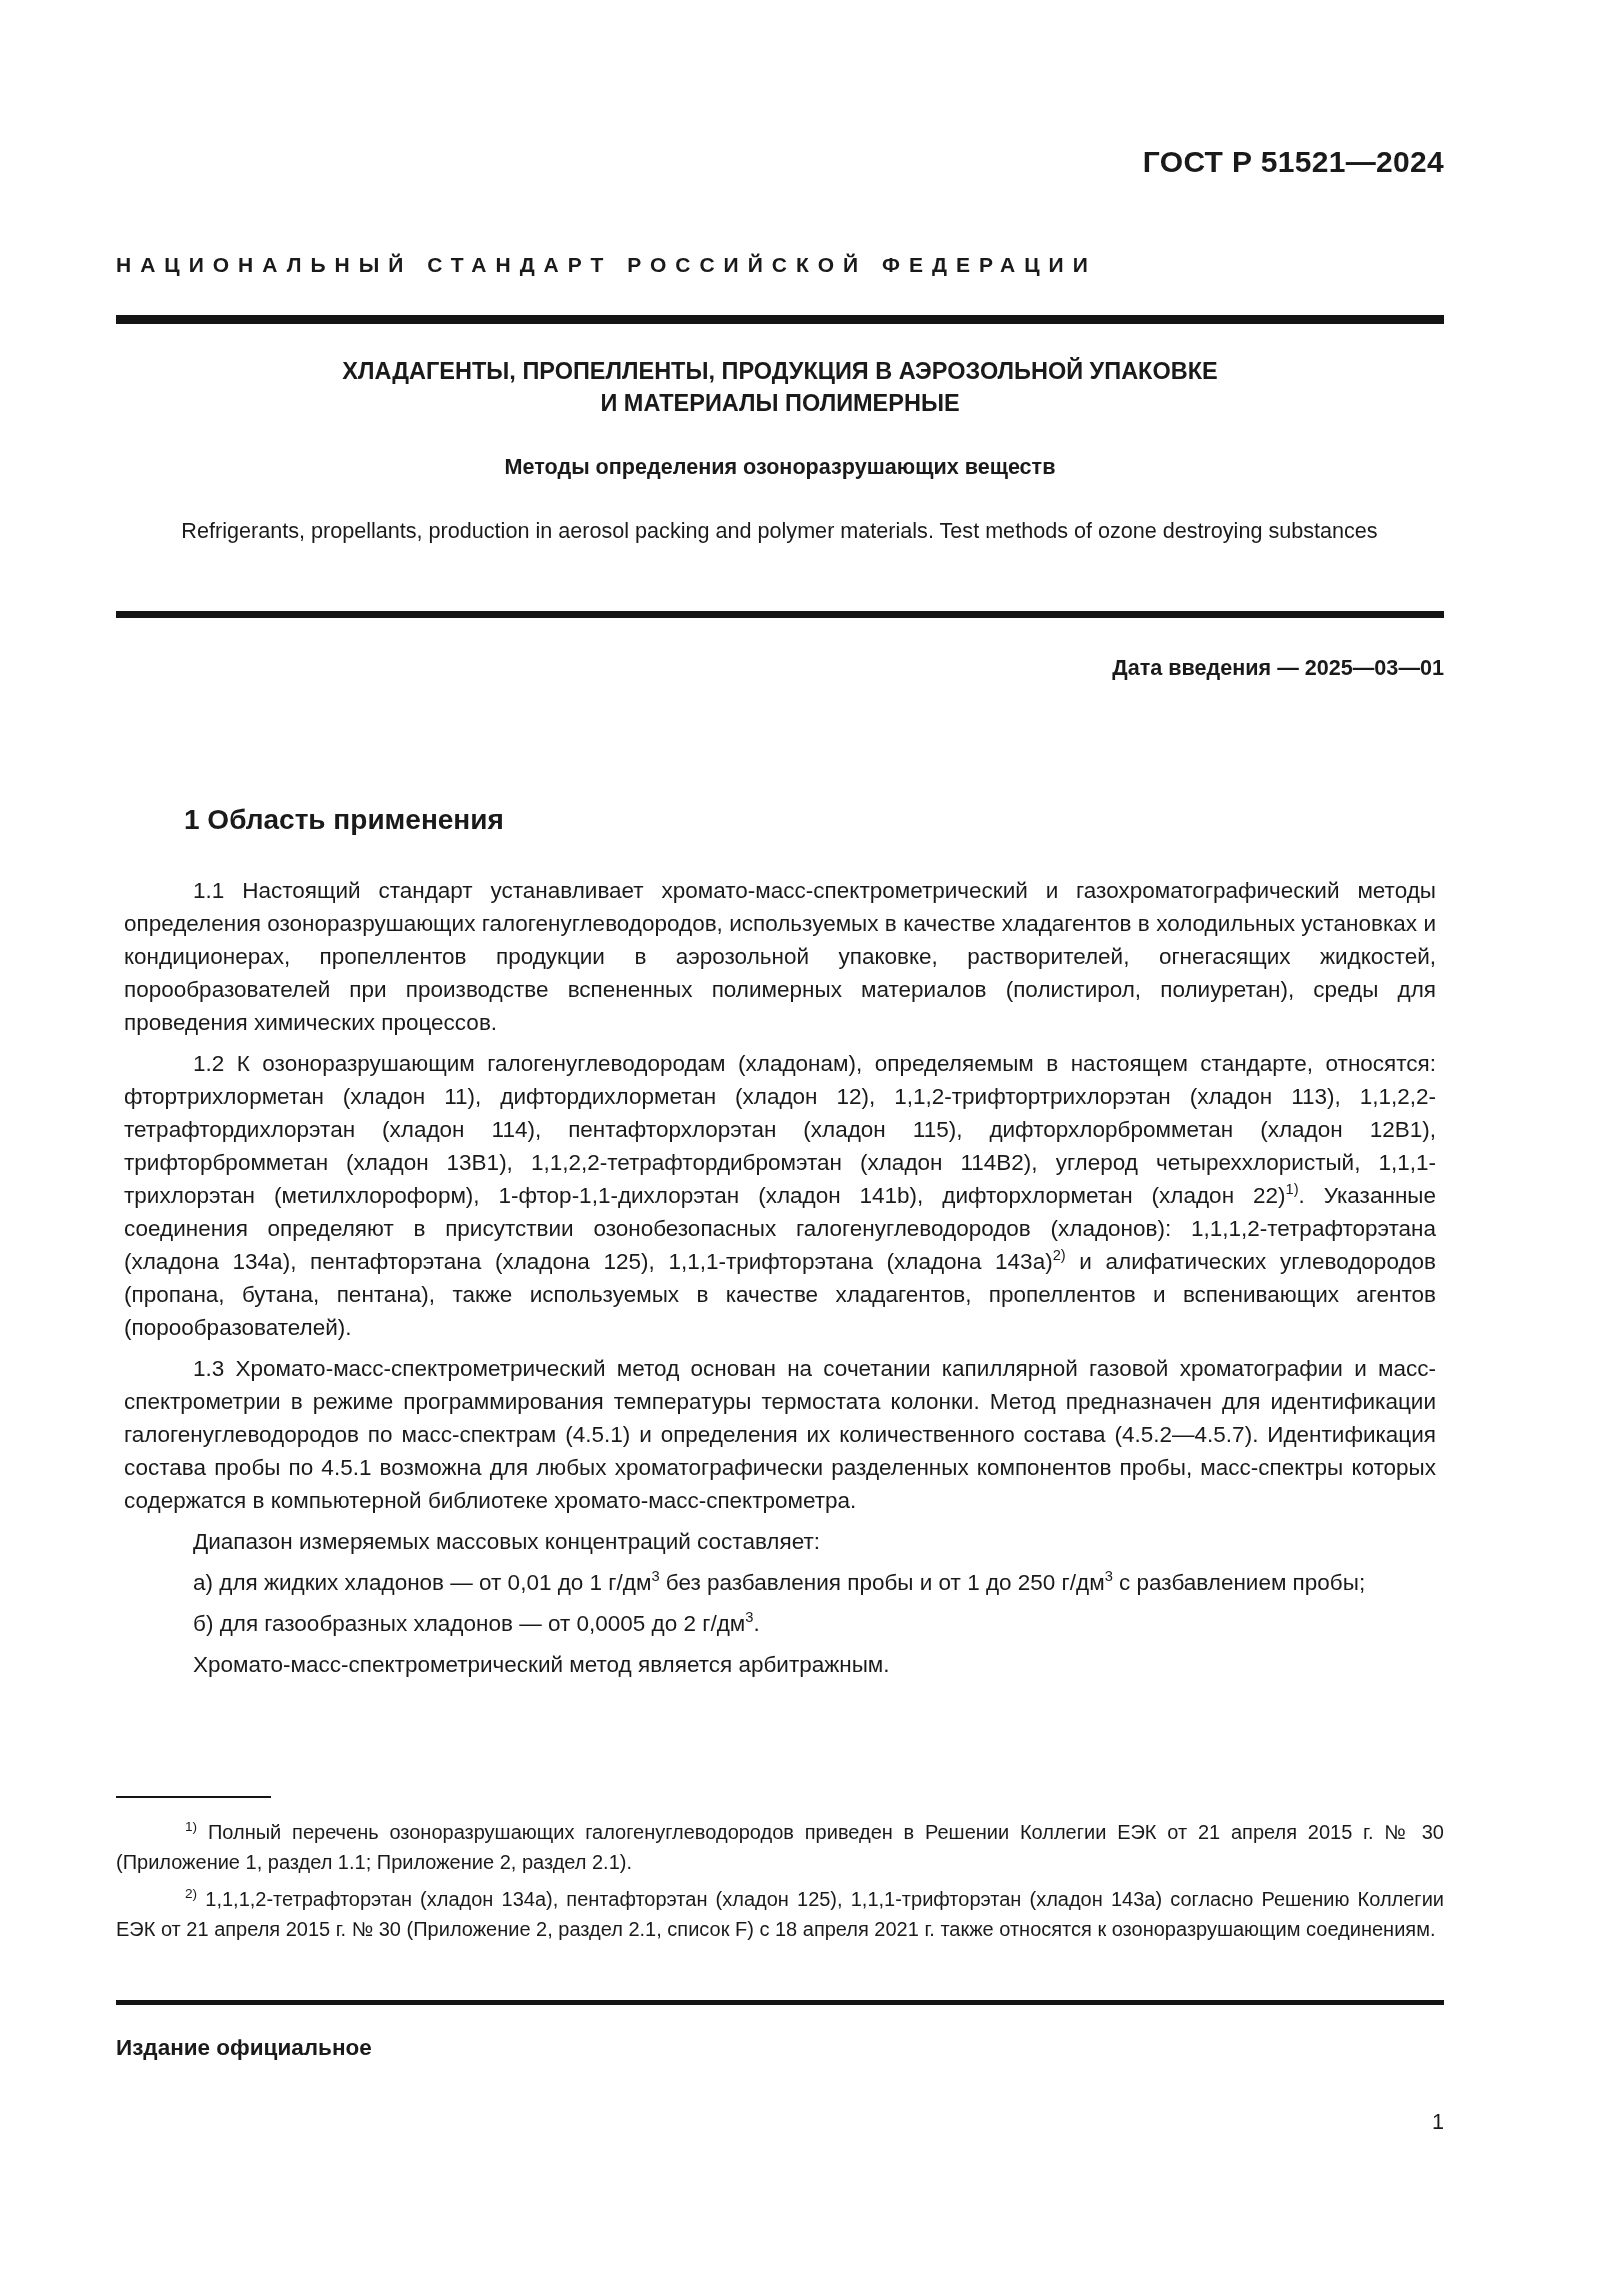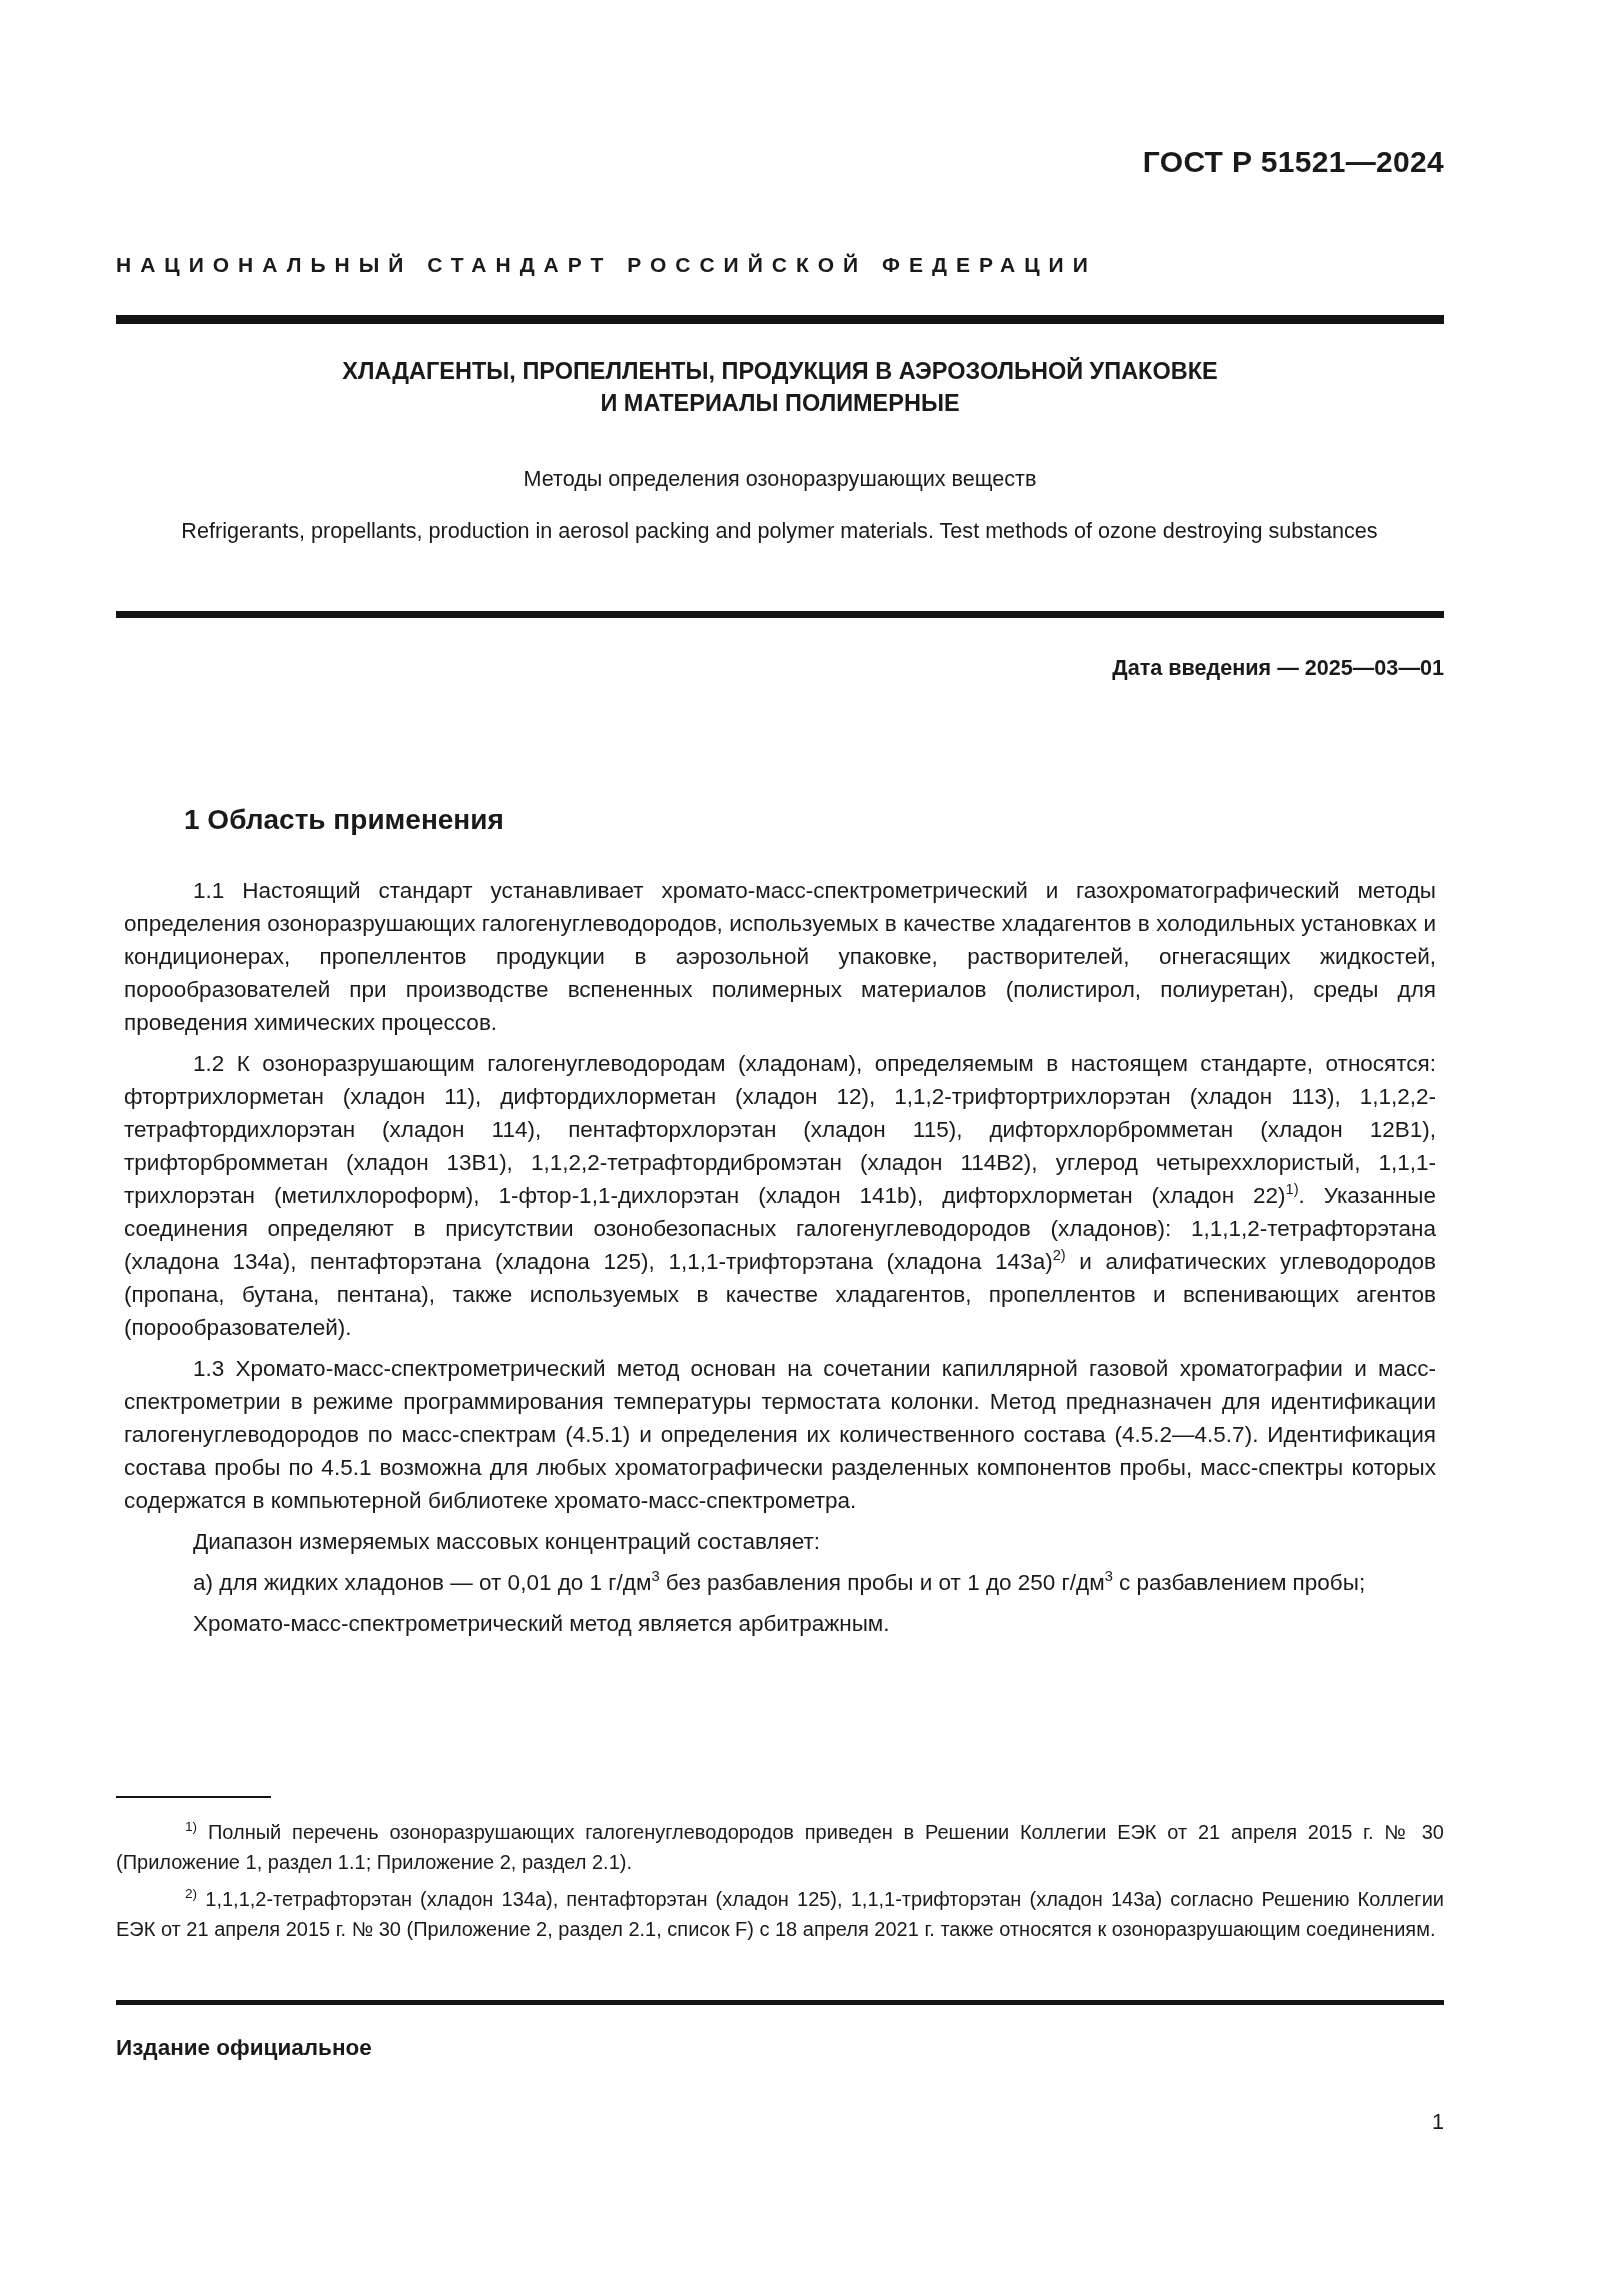--- a/index.html
+++ b/index.html
@@ -18,21 +18,21 @@
   .rule-thick { left: 116px; width: 1328px; height: 8.8px; background: #141414; }
   .rule-top { top: 315px; }
   .rule-mid { top: 611px; height: 6.9px; }
   .rule-bottom { top: 2000px; height: 4.9px; }
   .title {
     left: 116px; width: 1328px; top: 355px; text-align: center;
     font-size: 23.5px; font-weight: bold; line-height: 32px;
   }
   .subtitle {
     left: 116px; width: 1328px; top: 454px; text-align: center;
-    font-size: 21.6px; font-weight: normal; margin-top: 12px;
+    font-size: 21.6px; font-weight: bold;
   }
   .english {
     left: 137px; width: 1285px; top: 516px; text-align: center;
     font-size: 21.6px; line-height: 29px;
   }
   .date {
     right: 177px; top: 655px; font-size: 21.6px; font-weight: bold;
   }
   .section-heading {
     left: 184px; top: 804px; font-size: 28px; font-weight: bold;
@@ -76,20 +76,21 @@
 <div class="abs date">Дата введения — 2025—03—01</div>
 
 <div class="abs section-heading">1 Область применения</div>
 
 <div class="abs body-text">
   <p>1.1 Настоящий стандарт устанавливает хромато-масс-спектрометрический и газохроматографический методы определения озоноразрушающих галогенуглеводородов, используемых в качестве хладагентов в холодильных установках и кондиционерах, пропеллентов продукции в аэрозольной упаковке, растворителей, огнегасящих жидкостей, порообразователей при производстве вспененных полимерных материалов (полистирол, полиуретан), среды для проведения химических процессов.</p>
   <p><span>1.2 К озоноразрушающим галогенуглеводородам (хладонам), определяемым в настоящем стандарте, относятся: фтортрихлорметан (хладон 11), дифтордихлорметан (хладон 12), 1,1,2-трифтортрихлорэтан (хладон 113), 1,1,2,2-тетрафтордихлорэтан (хладон 114), пентафторхлорэтан (хладон 115), дифторхлорбромметан (хладон 12В1), трифторбромметан (хладон 13В1), 1,1,2,2-тетрафтордибромэтан (хладон 114В2), углерод четыреххлористый, 1,1,1-трихлорэтан (метилхлороформ), 1-фтор-1,1-дихлорэтан (хладон 141b), дифторхлорметан (хладон 22)</span><sup>1)</sup><span>. Указанные соединения определяют в присутствии озонобезопасных галогенуглеводородов (хладонов): 1,1,1,2-тетрафторэтана (хладона 134а), пентафторэтана (хладона 125), 1,1,1-трифторэтана (хладона 143а)</span><sup>2)</sup><span> и алифатических углеводородов (пропана, бутана, пентана), также используемых в качестве хладагентов, пропеллентов и вспенивающих агентов (порообразователей).</span></p>
   <p>1.3 Хромато-масс-спектрометрический метод основан на сочетании капиллярной газовой хроматографии и масс-спектрометрии в режиме программирования температуры термостата колонки. Метод предназначен для идентификации галогенуглеводородов по масс-спектрам (4.5.1) и определения их количественного состава (4.5.2—4.5.7). Идентификация состава пробы по 4.5.1 возможна для любых хроматографически разделенных компонентов пробы, масс-спектры которых содержатся в компьютерной библиотеке хромато-масс-спектрометра.</p>
   <p>Диапазон измеряемых массовых концентраций составляет:</p>
   <p><span>а) для жидких хладонов — от 0,01 до 1 г/дм</span><sup>3</sup><span> без разбавления пробы и от 1 до 250 г/дм</span><sup>3</sup><span> с разбавлением пробы;</span></p>
+  <p><span>б) для газообразных хладонов — от 0,0005 до 2 г/дм</span><sup>3</sup><span>.</span></p>
   <p>Хромато-масс-спектрометрический метод является арбитражным.</p>
 </div>
 
 <div class="abs fn-rule"></div>
 
 <div class="abs footnotes">
   <p><sup>1)</sup><span> Полный перечень озоноразрушающих галогенуглеводородов приведен в Решении Коллегии ЕЭК от 21 апреля 2015 г. № 30 (Приложение 1, раздел 1.1; Приложение 2, раздел 2.1).</span></p>
   <p><sup>2)</sup><span> 1,1,1,2-тетрафторэтан (хладон 134а), пентафторэтан (хладон 125), 1,1,1-трифторэтан (хладон 143а) согласно Решению Коллегии ЕЭК от 21 апреля 2015 г. № 30 (Приложение 2, раздел 2.1, список F) с 18 апреля 2021 г. также относятся к озоноразрушающим соединениям.</span></p>
 </div>
 

